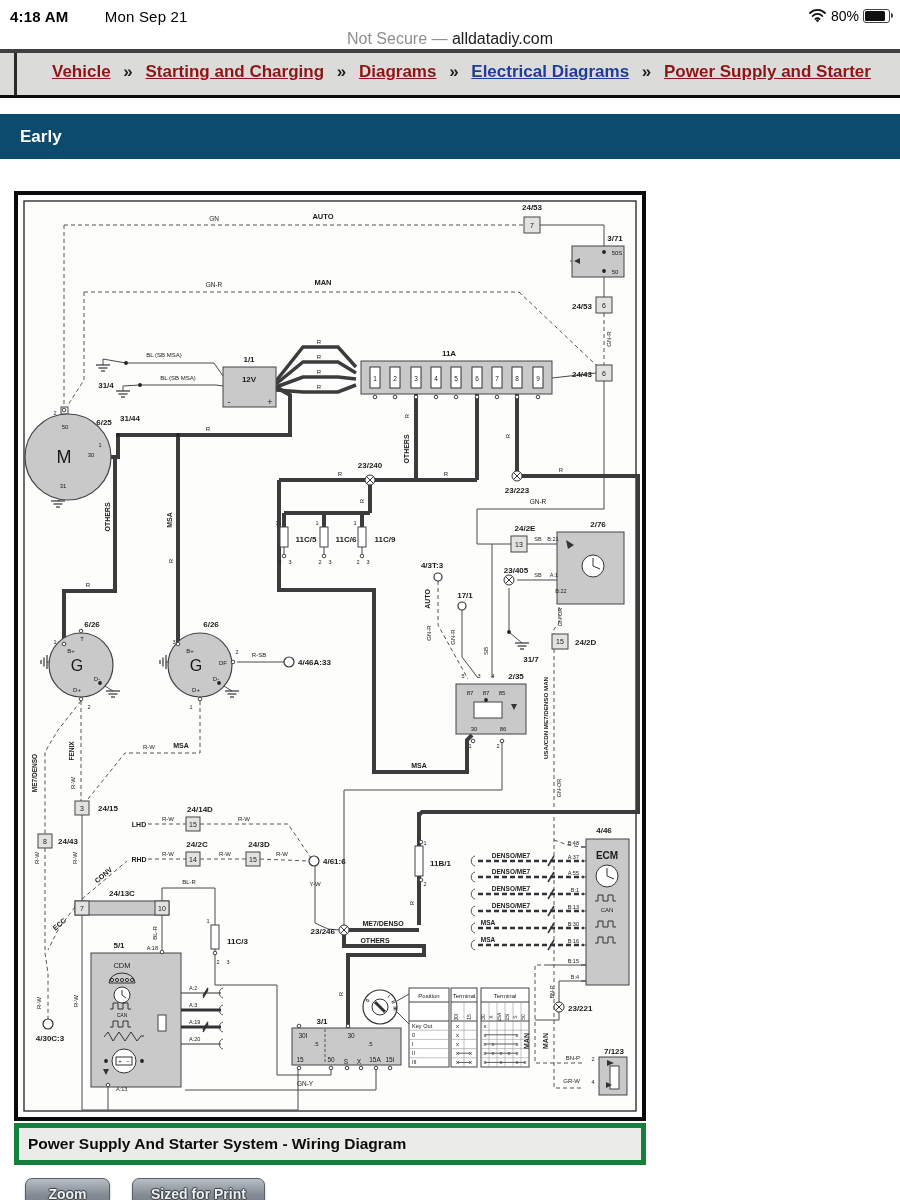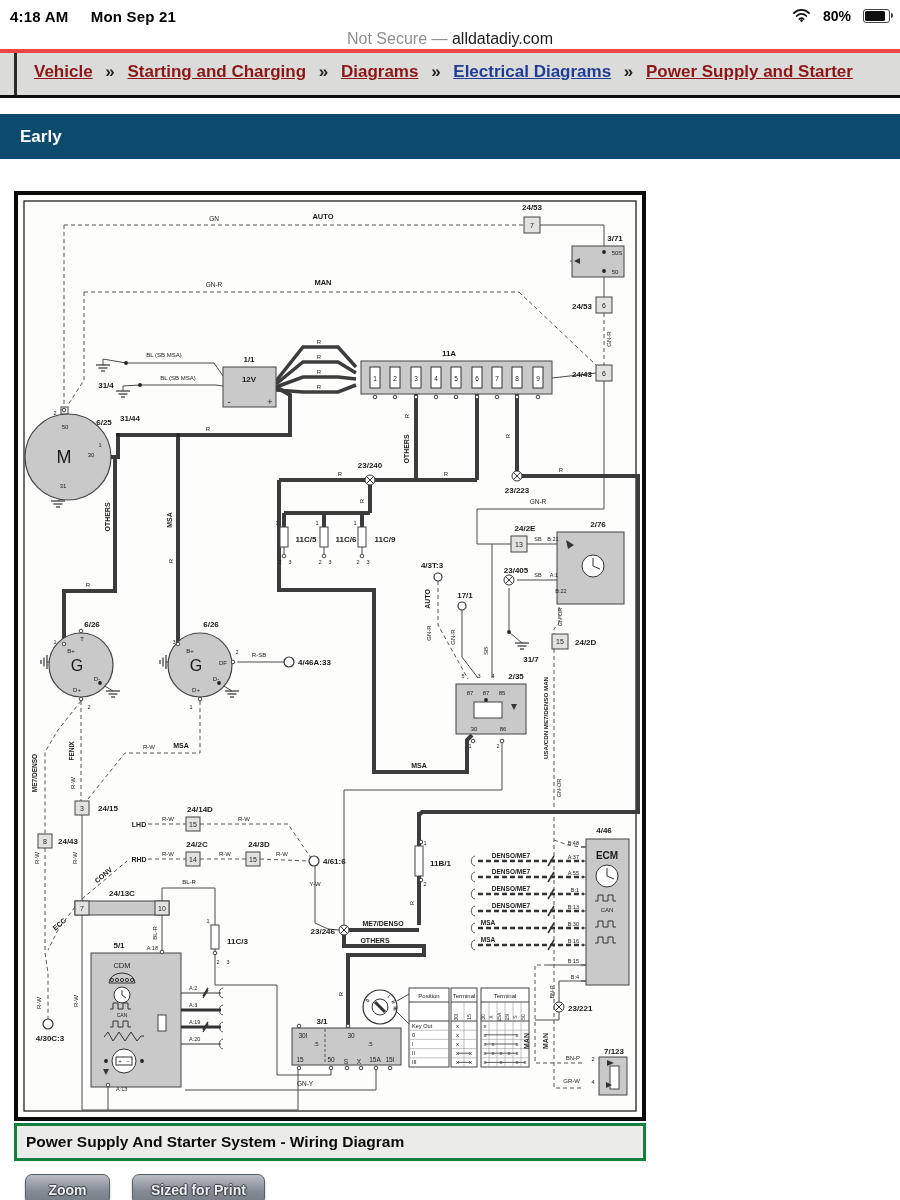--- a/index.html
+++ b/index.html
@@ -1,37 +1,37 @@
 <!DOCTYPE html>
 <html><head>
 <meta charset="utf-8">
 <style>
   html,body{margin:0;padding:0;width:900px;height:1200px;background:#fff;
     font-family:"Liberation Sans","DejaVu Sans",sans-serif;-webkit-font-smoothing:antialiased;}
   .statusbar{height:28px;display:flex;justify-content:space-between;align-items:center;padding:2px 10px 0 10px;}
   .sb-left{font-size:15px;font-weight:600;color:#000;letter-spacing:.2px;}
-  .sb-left .date{font-weight:700;padding-left:18px;}
-  .sb-right{display:flex;align-items:center;gap:12px;font-size:14px;font-weight:700;text-align:right;}
+  .sb-left .date{margin-left:14px;font-weight:400;padding-left:18px;}
+  .sb-right{display:flex;align-items:center;gap:4px;font-size:14px;font-weight:400;text-align:right;}
   .batt{width:25px;height:12px;border:1.5px solid #444;border-radius:3px;position:relative;display:inline-block;}
   .batt .fill{position:absolute;left:1px;top:1px;bottom:1px;background:#111;border-radius:1.5px;}
   .batt:after{content:"";position:absolute;right:-4px;top:3px;width:2px;height:5px;background:#444;border-radius:0 2px 2px 0;}
   .urlbar{height:19px;text-align:center;font-size:16px;color:#1c1c1c;}
   .urlbar .ns{color:#8e8e93;}
-  .breadcrumb{height:42px;background:#dbdbd9;border-top:4px solid #ef4444;border-bottom:3px solid #0d0d0d;
-    line-height:38px;padding-left:34px;font-size:17px;font-weight:bold;white-space:nowrap;overflow:hidden;position:relative;}
+  .breadcrumb{height:42px;background:#dbdbd9;border-top:4px solid #404040;border-bottom:3px solid #0d0d0d;
+    line-height:38px;padding-left:52px;font-size:17px;font-weight:bold;white-space:nowrap;overflow:hidden;position:relative;}
   .breadcrumb:before{content:"";position:absolute;left:14px;top:0;bottom:0;width:3px;background:#2a2a2a;}
   .breadcrumb a{text-decoration:underline;cursor:pointer;}
   .breadcrumb a.red{color:#8c1616;}
   .breadcrumb a.blue{color:#1f3d96;}
   .breadcrumb .sep{color:#222;margin:0 8px;text-decoration:none;}
   .early{margin-top:16px;height:45px;background:#0c4a6e;color:#fff;font-size:17px;font-weight:bold;
     line-height:45px;padding-left:20px;}
   .diagram-wrap{margin:32px 0 0 14px;width:624px;height:922px;border:4px solid #0a0a0a;box-sizing:content-box;background:#fdfdfc;}
   .diagram-wrap svg{width:624px;height:922px;display:block;}
-  .fig-title{margin-left:14px;margin-top:2px;width:632px;box-sizing:border-box;border:3px solid #15803d;
+  .fig-title{margin-left:14px;margin-top:2px;width:632px;box-sizing:border-box;border:5px solid #15803d;
     background:#ebebe9;font-size:15.5px;font-weight:bold;color:#0c0c0c;padding:7px 9px;}
   .btnrow{margin:13px 0 0 25px;display:flex;gap:22px;}
   .btnrow button{min-width:85px;height:31px;padding:0 18px;border:1px solid #596068;border-radius:7px;
     background:linear-gradient(#b9bec5,#848b94 55%,#757c86);color:#eceef0;font-size:14px;font-weight:bold;
     font-family:"Liberation Sans",sans-serif;text-shadow:0 0 1px #3c4147,0 1px 1px #3c4147,0 -1px 1px #3c4147,1px 0 1px #3c4147,-1px 0 1px #3c4147;
     box-shadow:0 1px 2px rgba(0,0,0,.35);cursor:pointer;}
   svg text{fill:#1a1a1a;}
 </style>
 </head>
 <body>

